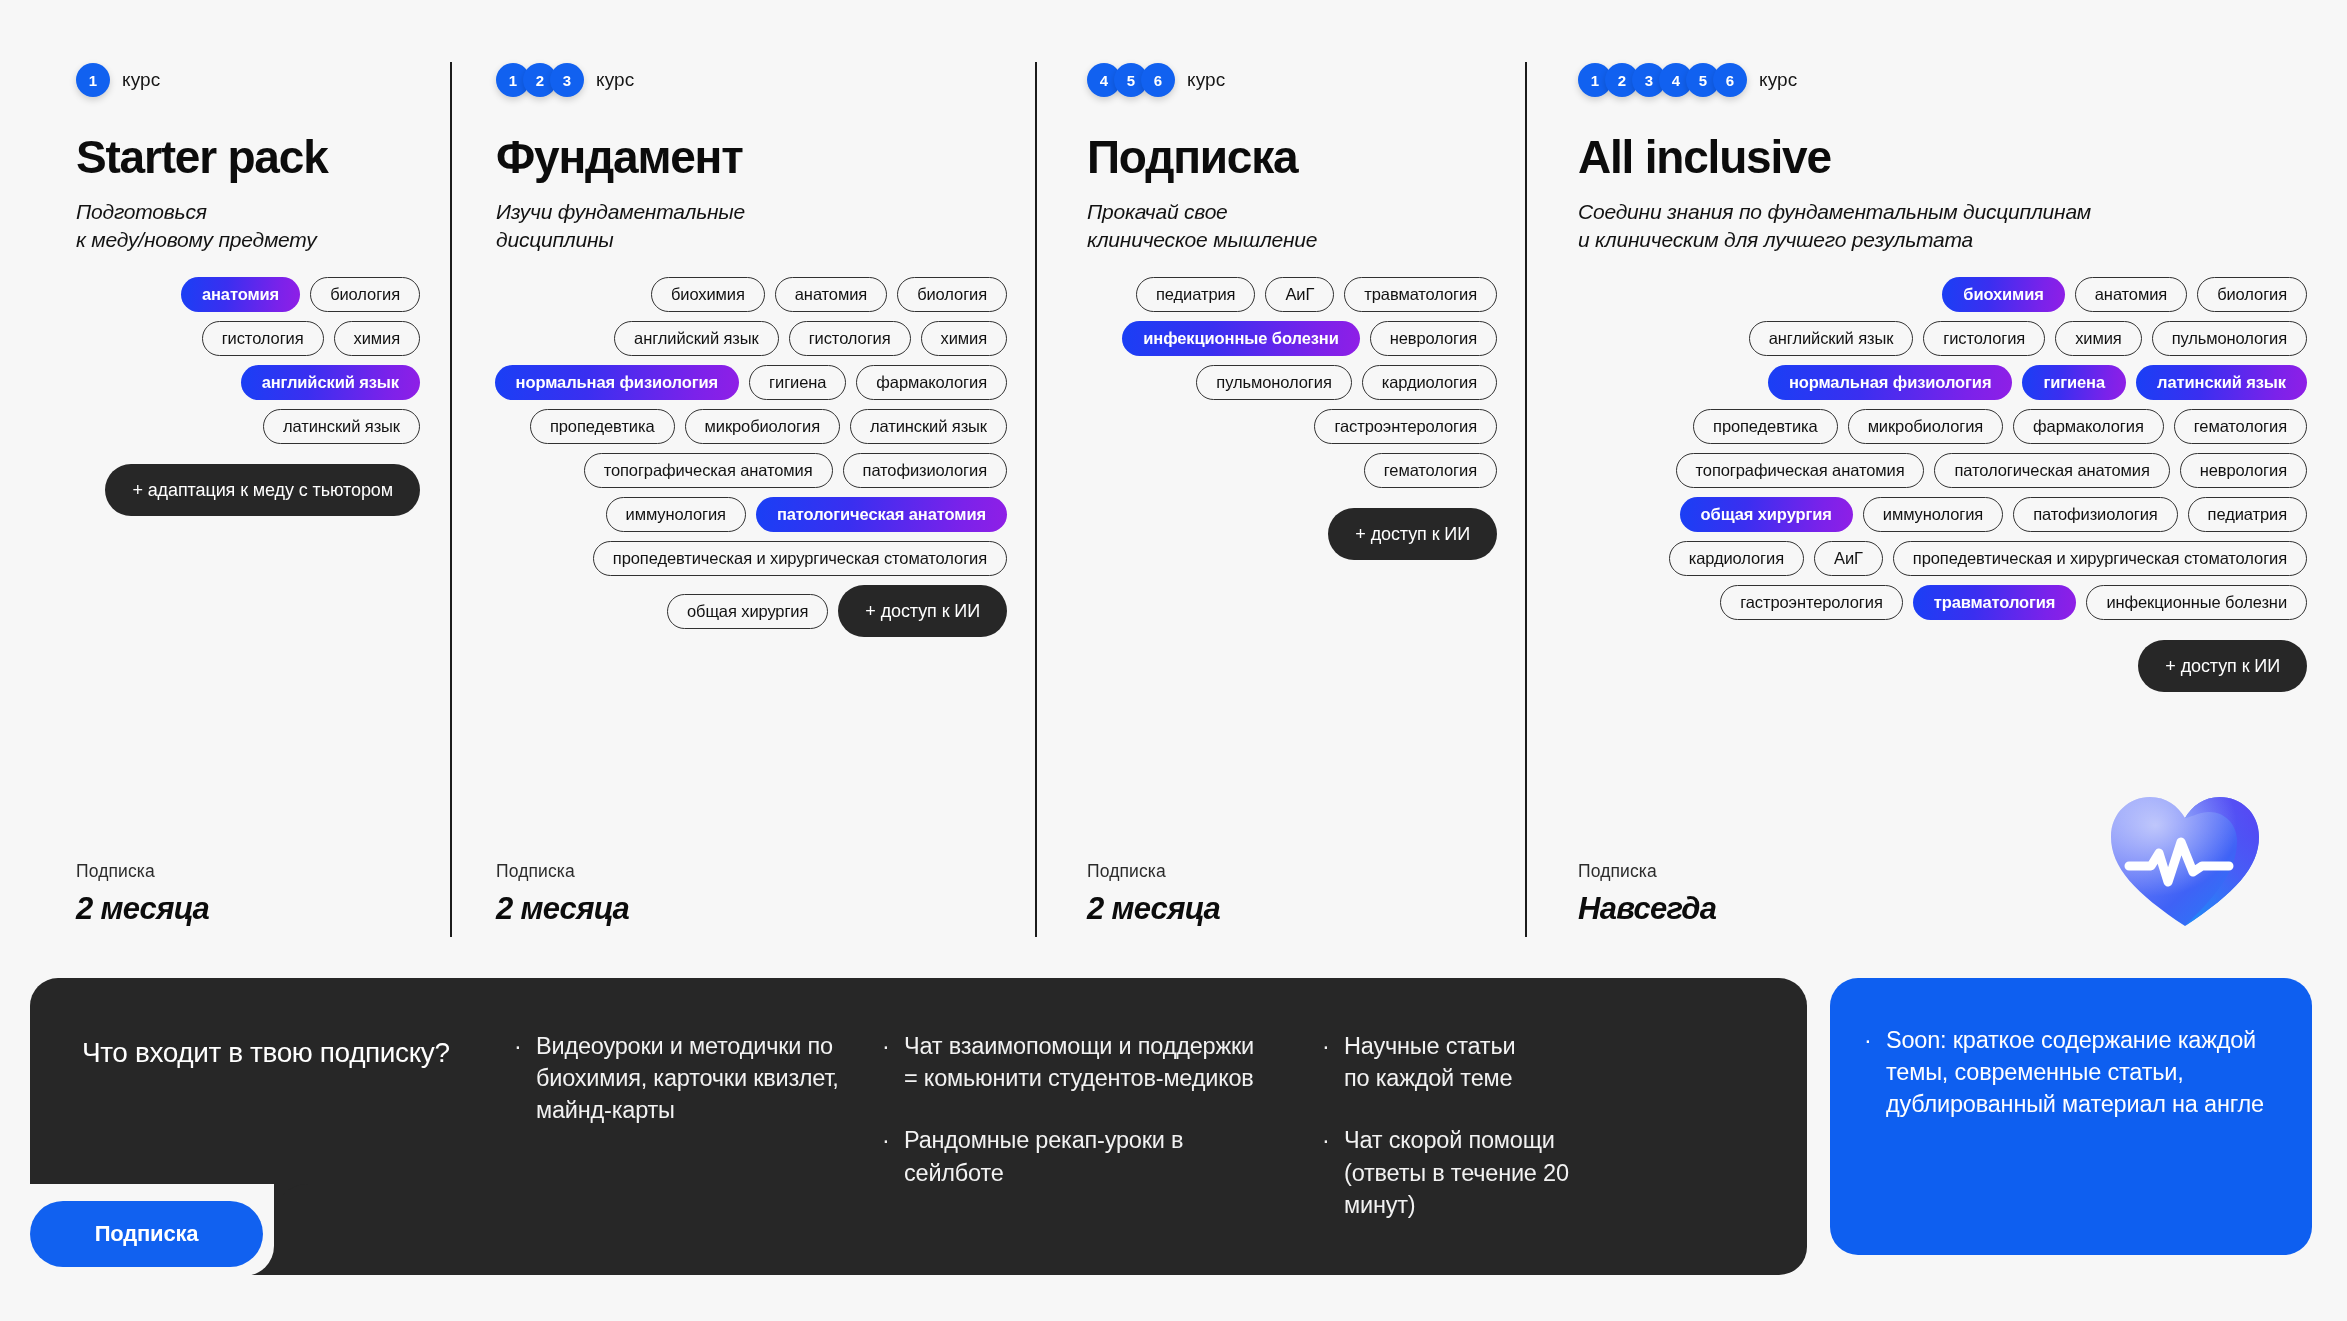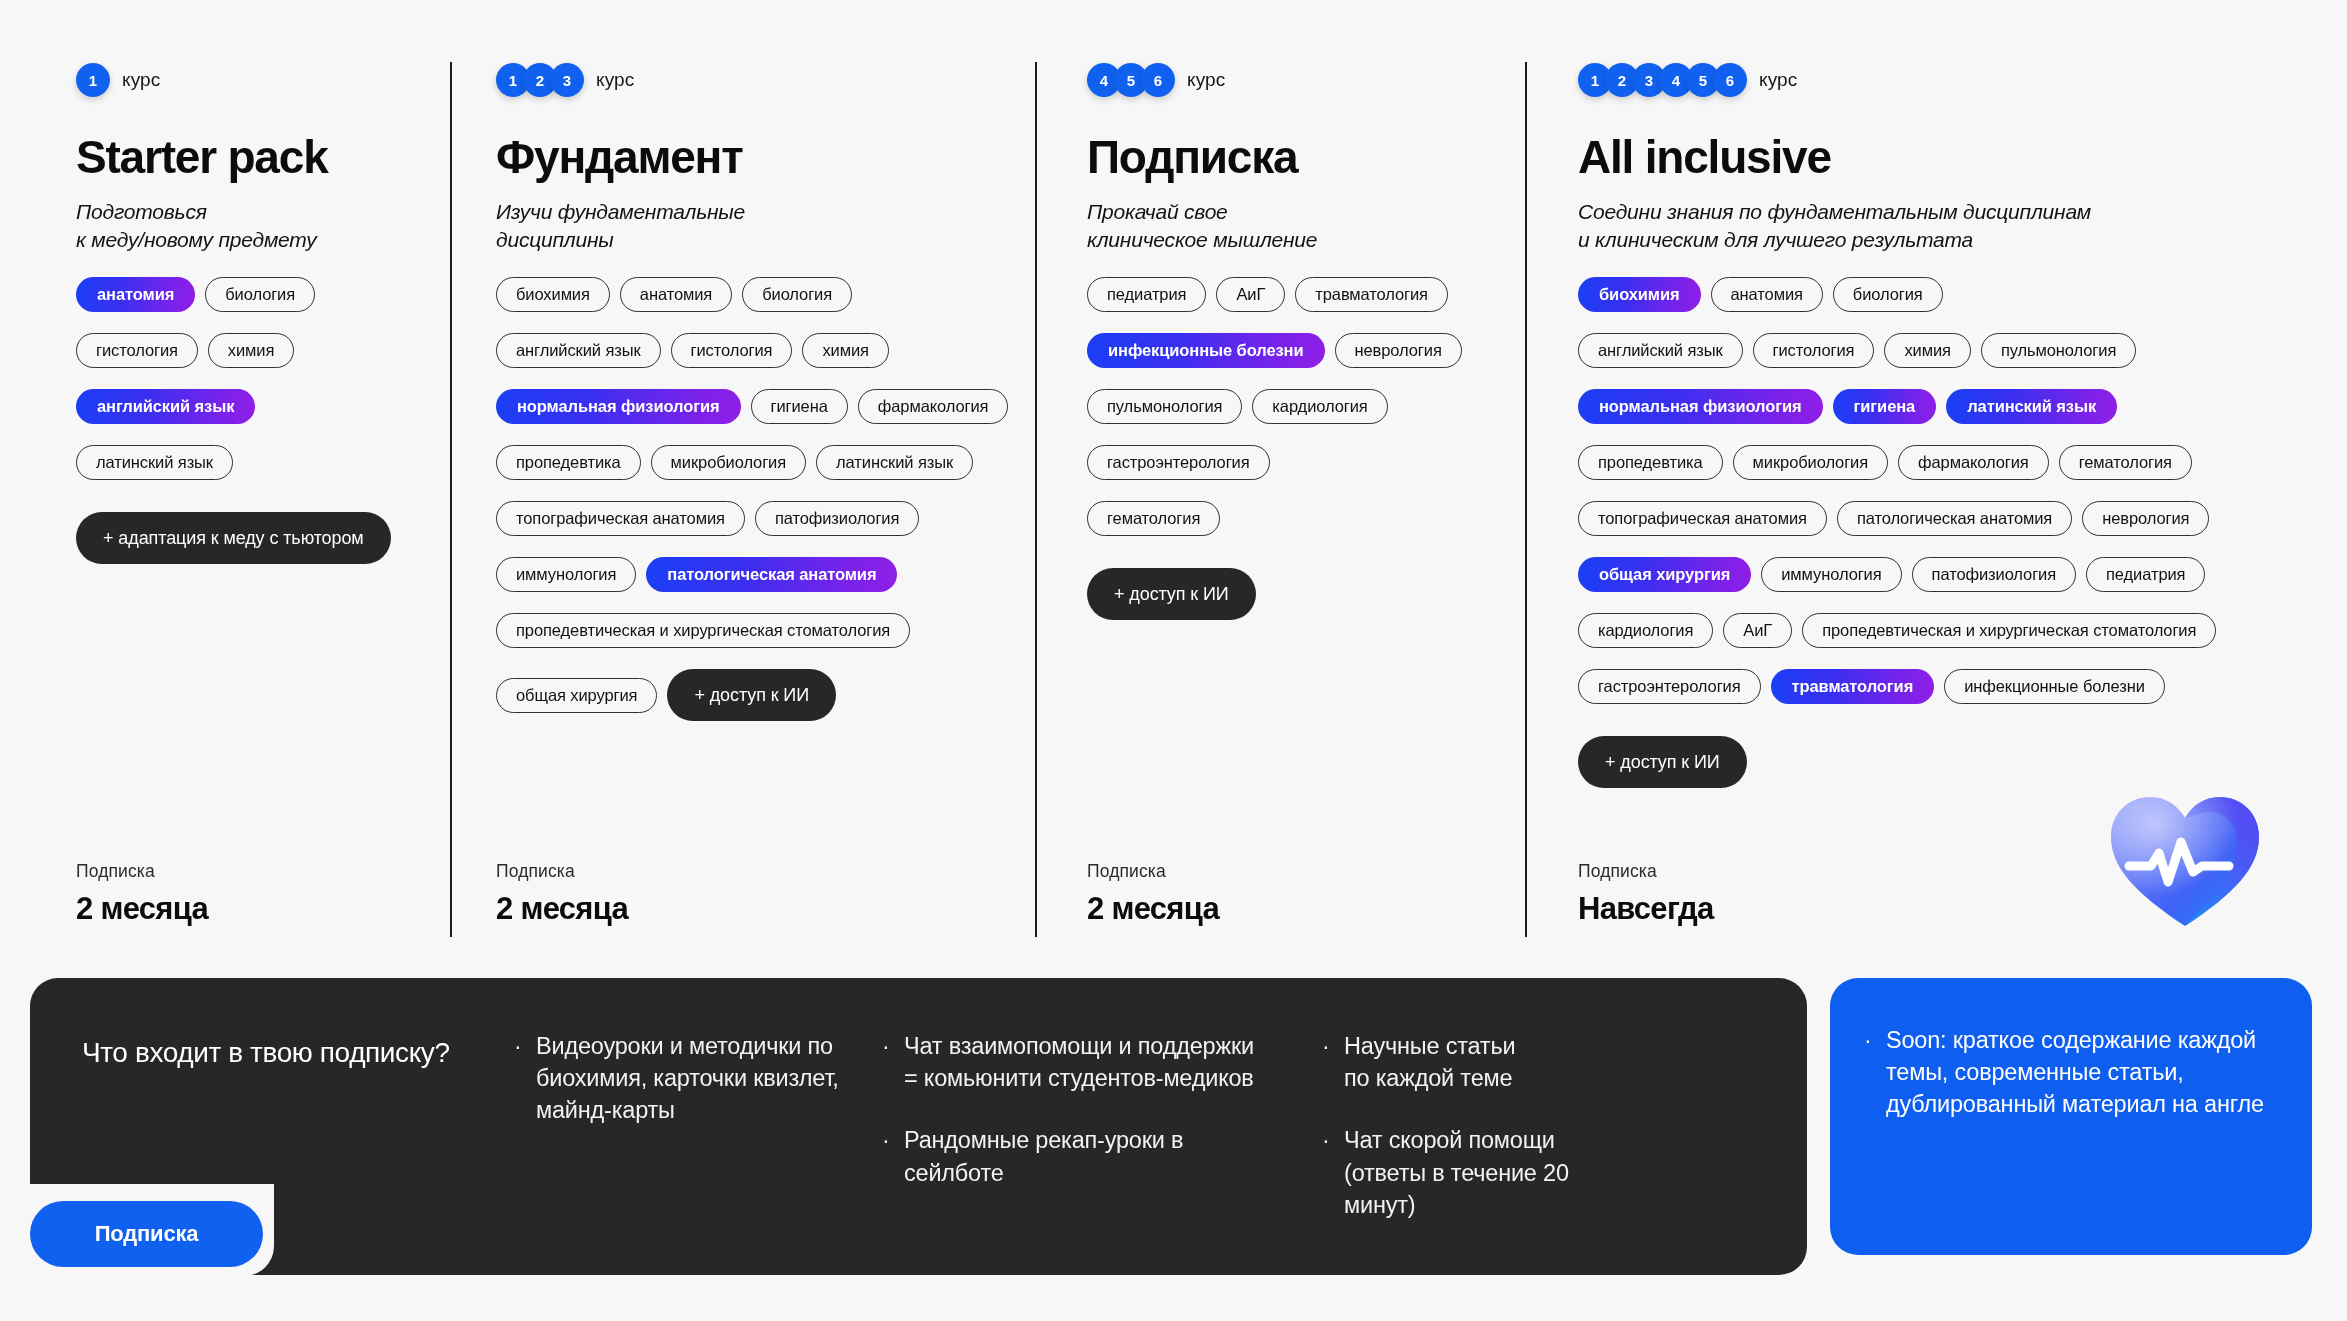--- a/index.html
+++ b/index.html
@@ -91,21 +91,21 @@
   .plan-sub {
     font-size: 21px;
     font-style: italic;
     color: #121212;
     line-height: 1.32;
     margin-bottom: 24px;
     letter-spacing: -.2px;
   }
 
   
-  .tag-rows { display: flex; flex-direction: column; gap: 21px; }
+  .tag-rows { display: flex; flex-direction: column; gap: 9px; align-items: flex-end; }
   .tag-row { display: flex; align-items: center; gap: 10px; flex-wrap: nowrap; }
 
   .tag {
     display: inline-flex;
     align-items: center;
     justify-content: center;
     height: 35px;
     padding: 0 19px;
     border-radius: 20px;
     border: 1px solid #313131;
@@ -140,20 +140,21 @@
     font-size: 17.5px;
     color: #2b2b2b;
     margin-bottom: 9px;
     letter-spacing: .1px;
   }
   .foot-value {
     font-size: 31px;
     font-weight: 700;
     color: #0c0c0c;
     letter-spacing: -.7px;
+    font-style: italic;
   }
 
   
   .heart-logo {
     position: absolute;
     left: 2105px;
     top: 785px;
     width: 160px;
     height: 150px;
   }

